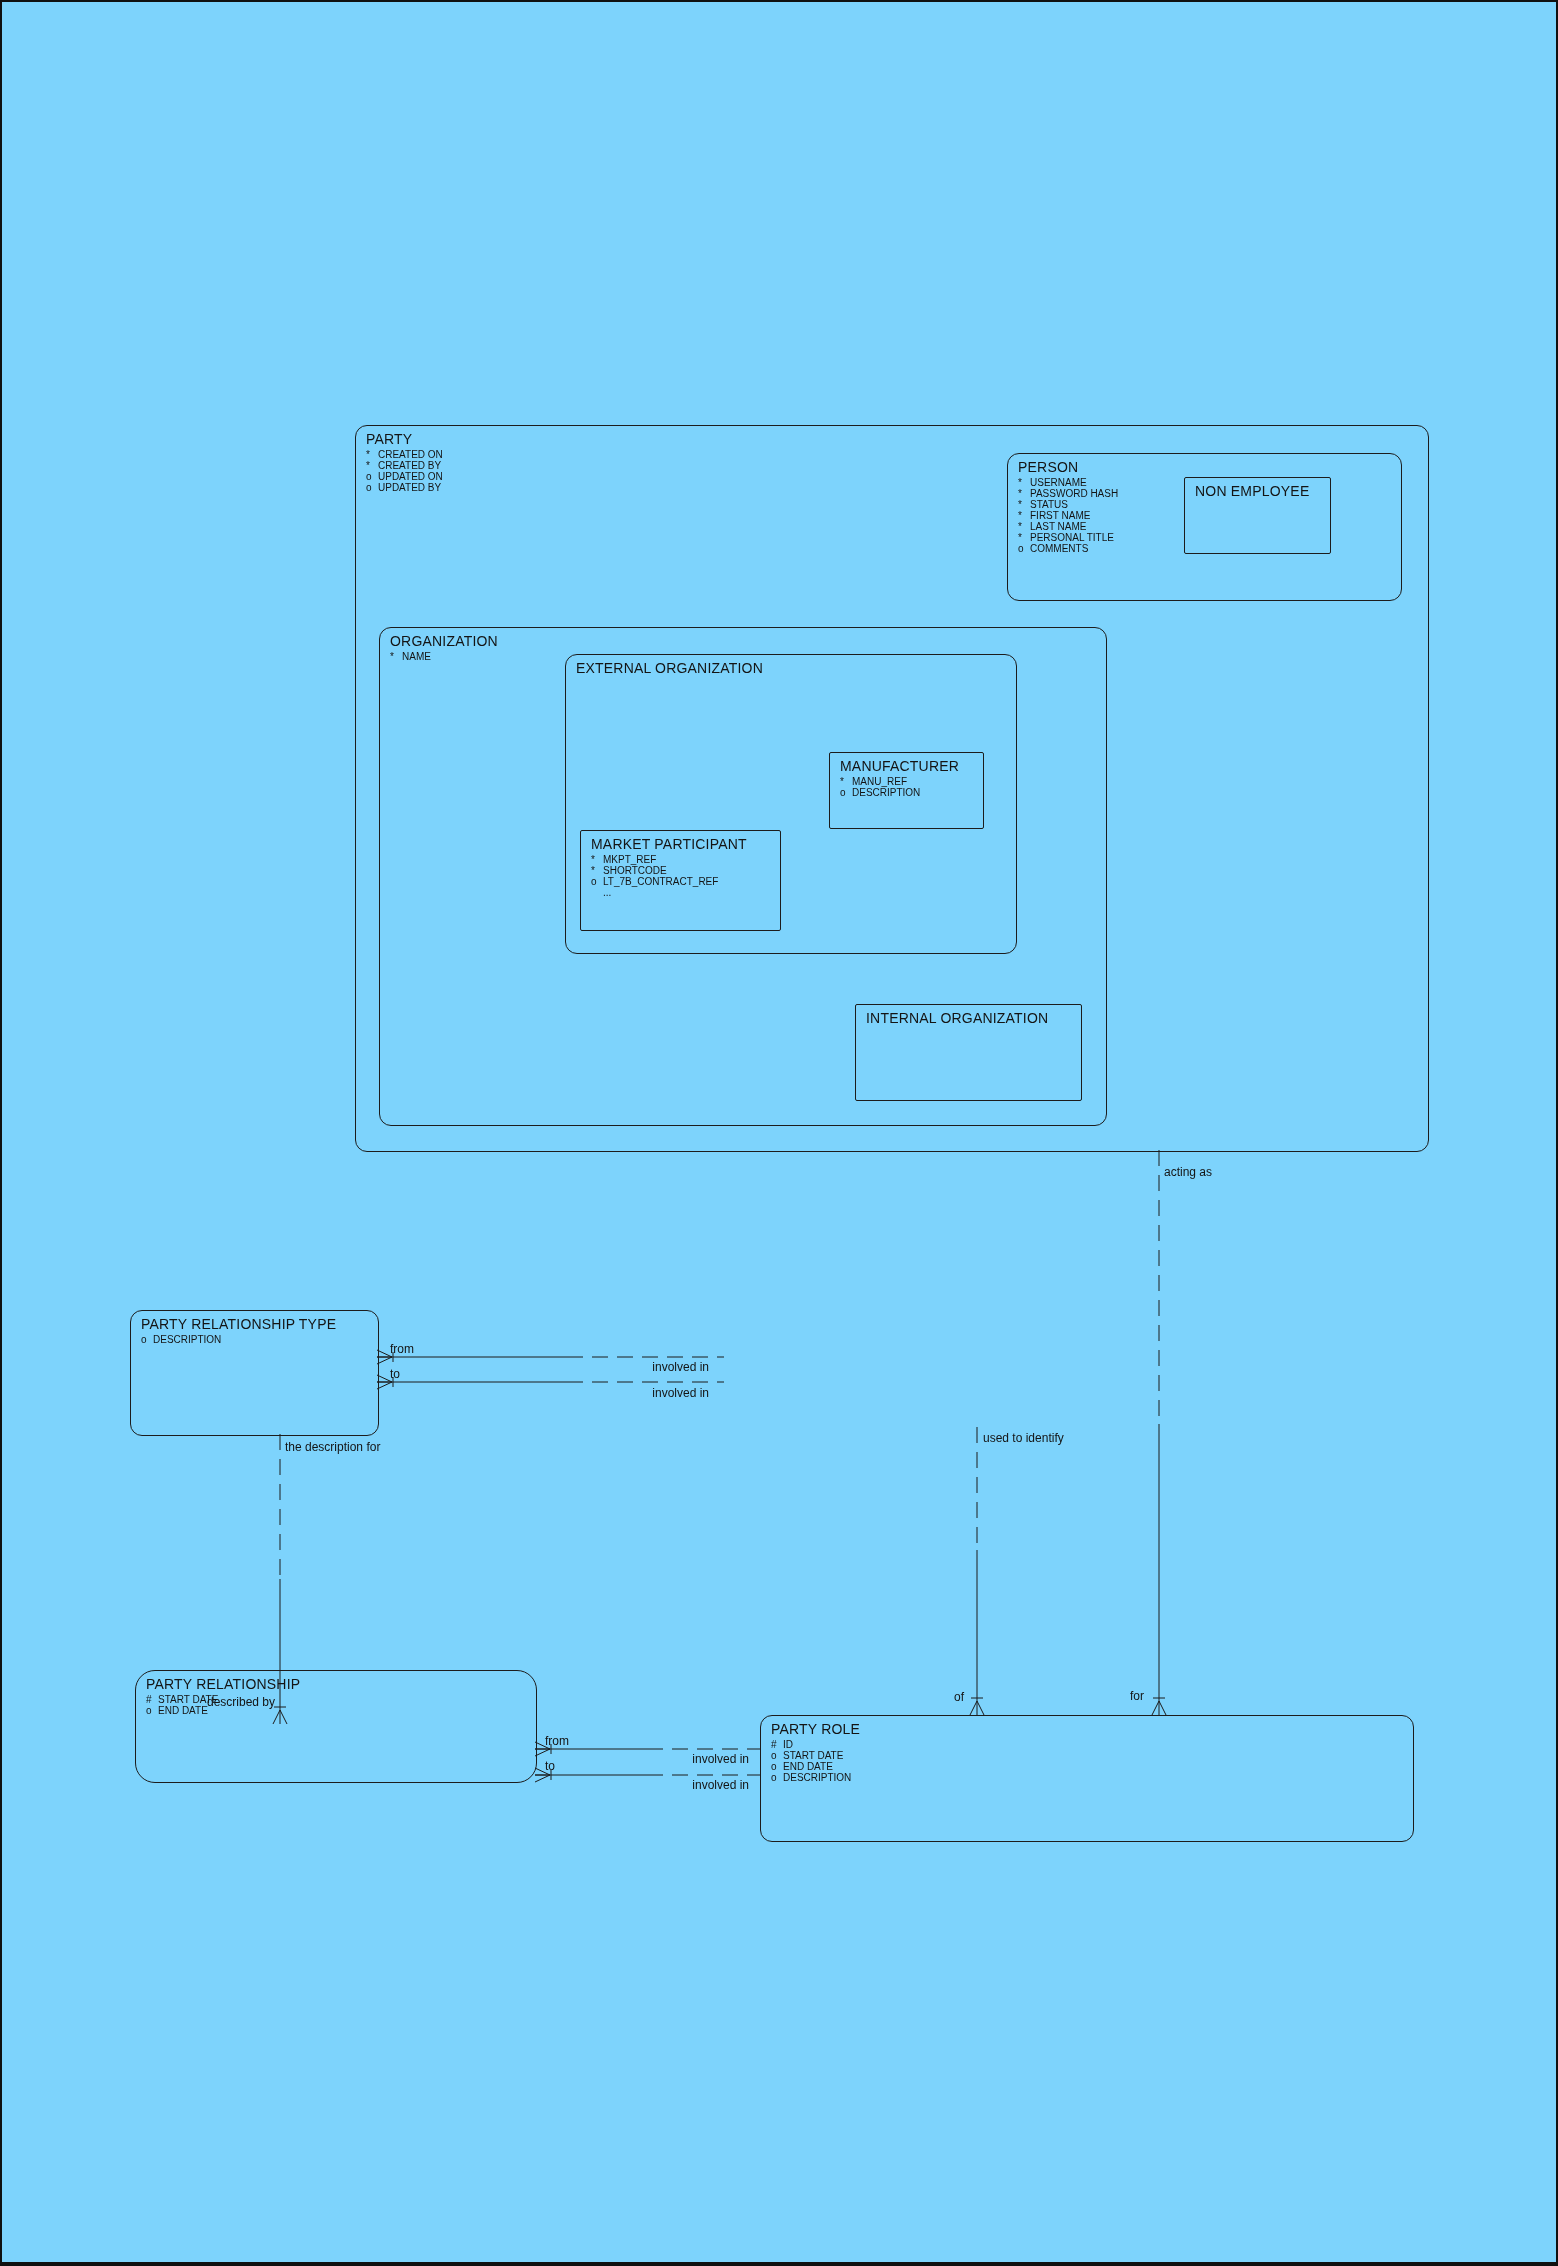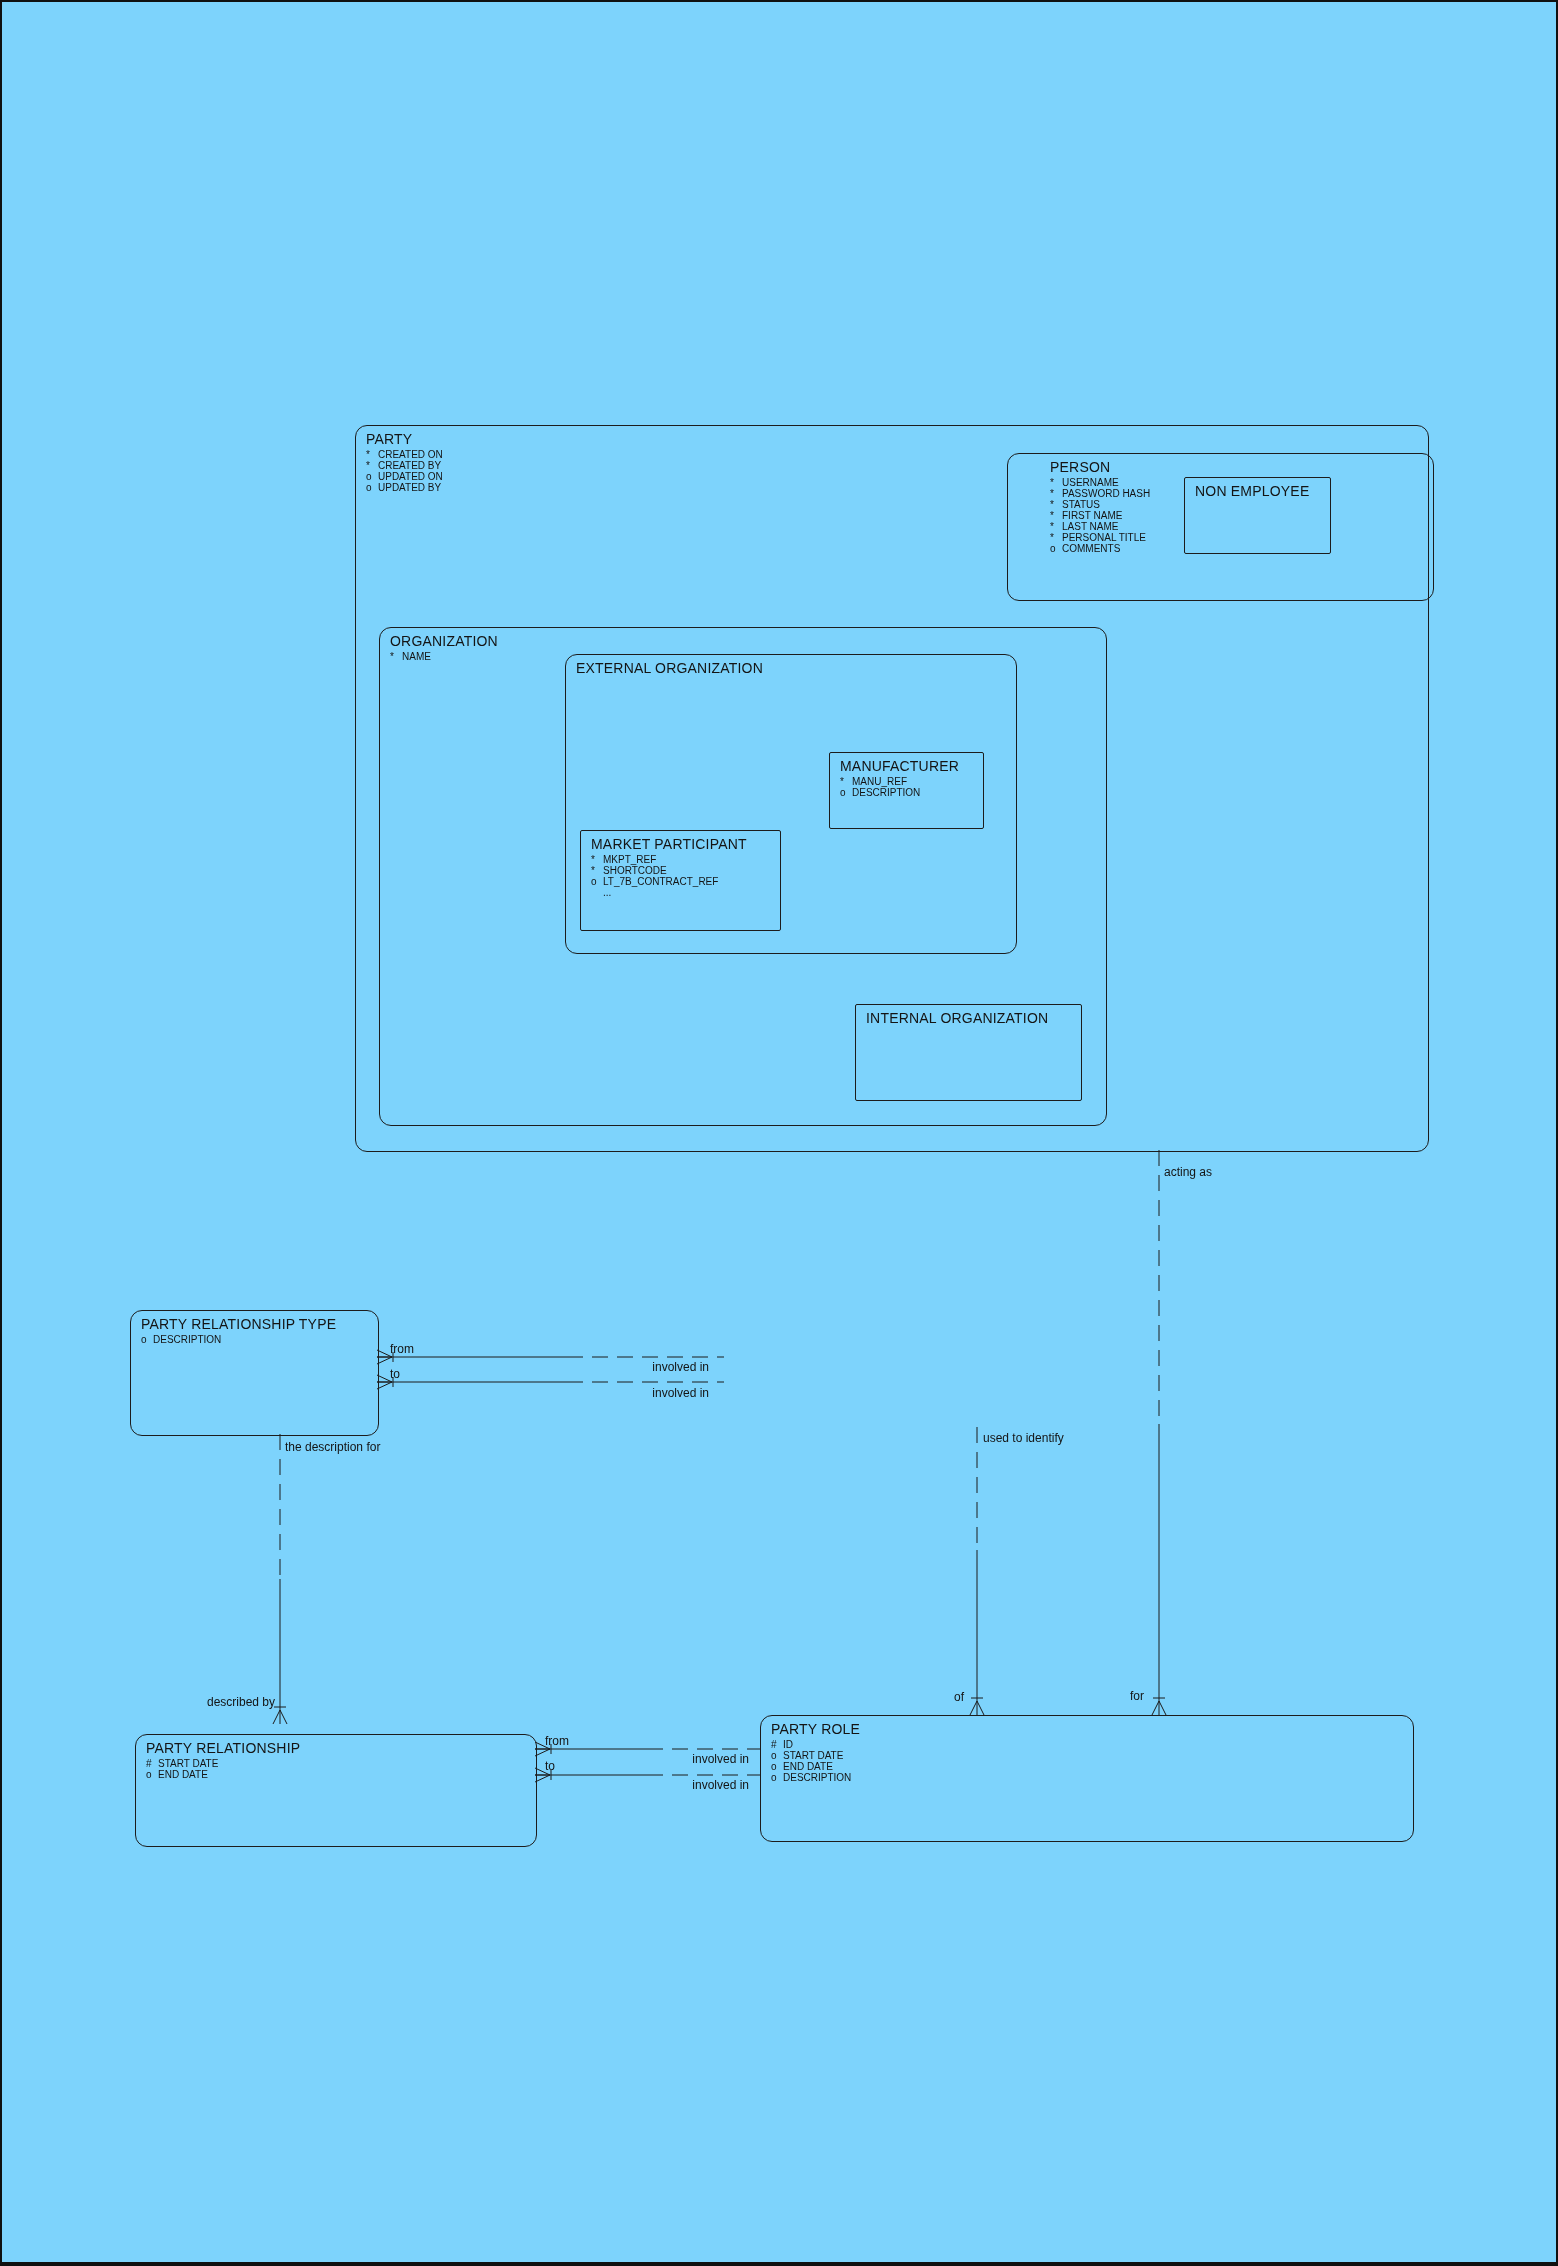--- a/index.html
+++ b/index.html
@@ -80,21 +80,21 @@
           <span class="pfx">o</span>
           <span>UPDATED ON</span>
         </div>
       <div class="attr">
           <span class="pfx">o</span>
           <span>UPDATED BY</span>
         </div>
     </div>
   </div>
 
-  <div class="entity" style="left:1005px;top:451px;width:393px;height:146px;padding-left:32px;">
+  <div class="entity" style="left:1005px;top:451px;width:393px;height:146px;">
     <div class="etitle">PERSON</div>
     <div class="attrs">
       <div class="attr">
           <span class="pfx">*</span>
           <span>USERNAME</span>
         </div>
       <div class="attr">
           <span class="pfx">*</span>
           <span>PASSWORD HASH</span>
         </div>
@@ -183,21 +183,21 @@
     <div class="etitle">PARTY RELATIONSHIP TYPE</div>
     <div class="attrs">
       <div class="attr">
           <span class="pfx">o</span>
           <span>DESCRIPTION</span>
         </div>
     </div>
   </div>
 
 
-  <div class="entity" style="left:133px;top:1732px;width:400px;height:111px;">
+  <div class="entity" style="left:133px;top:1668px;width:400px;height:111px;border-radius:20px;">
     <div class="etitle">PARTY RELATIONSHIP</div>
     <div class="attrs">
       <div class="attr">
           <span class="pfx">#</span>
           <span>START DATE</span>
         </div>
       <div class="attr">
           <span class="pfx">o</span>
           <span>END DATE</span>
         </div>

